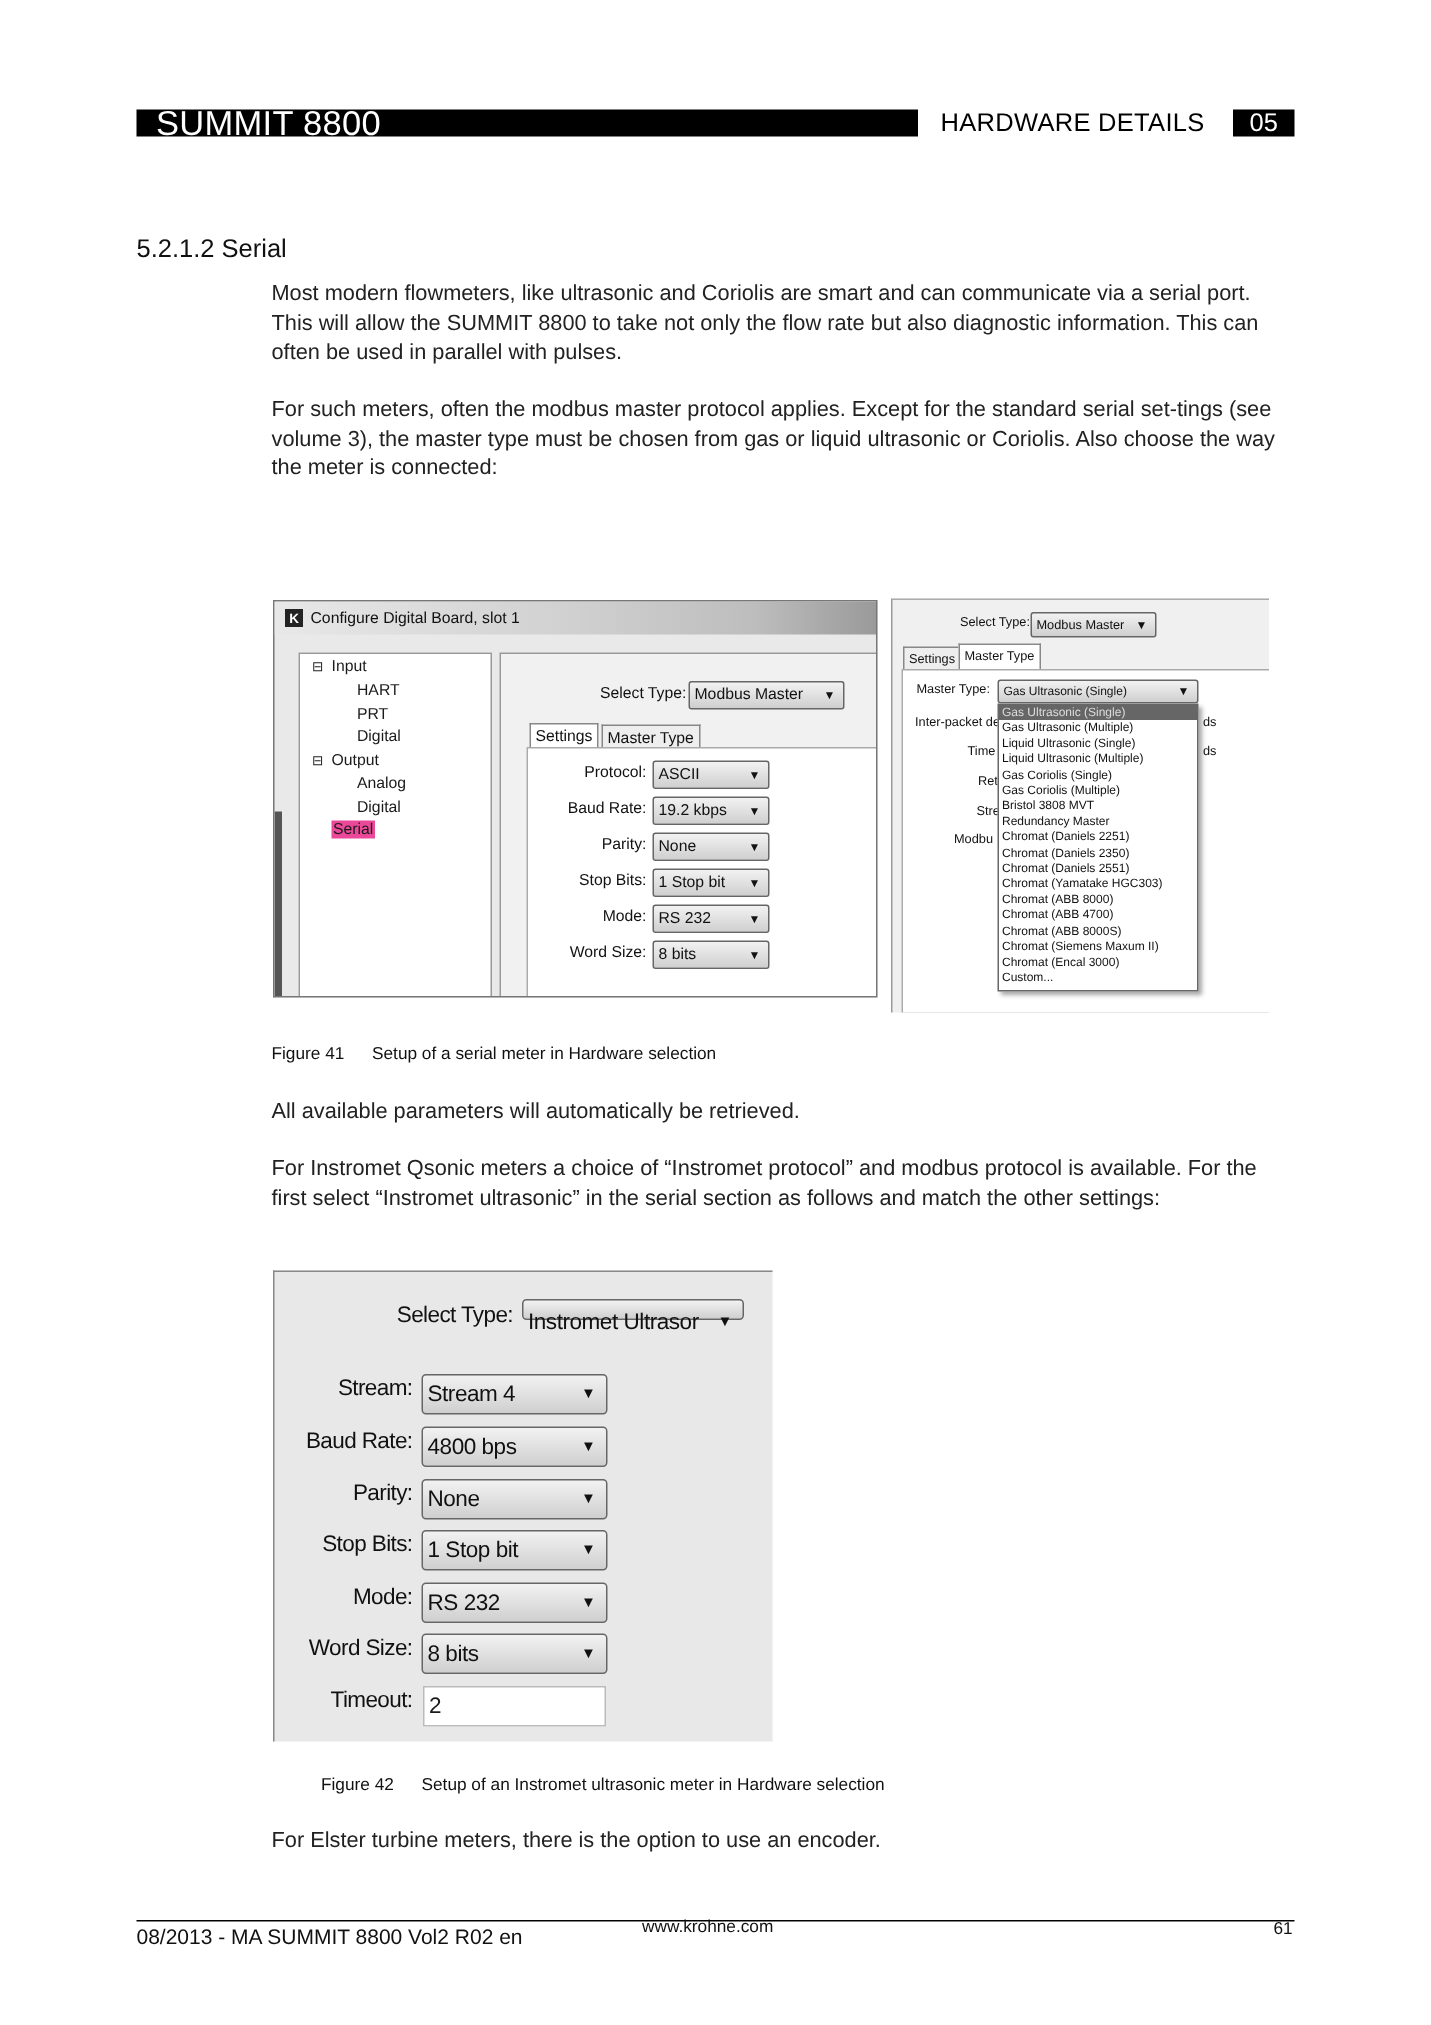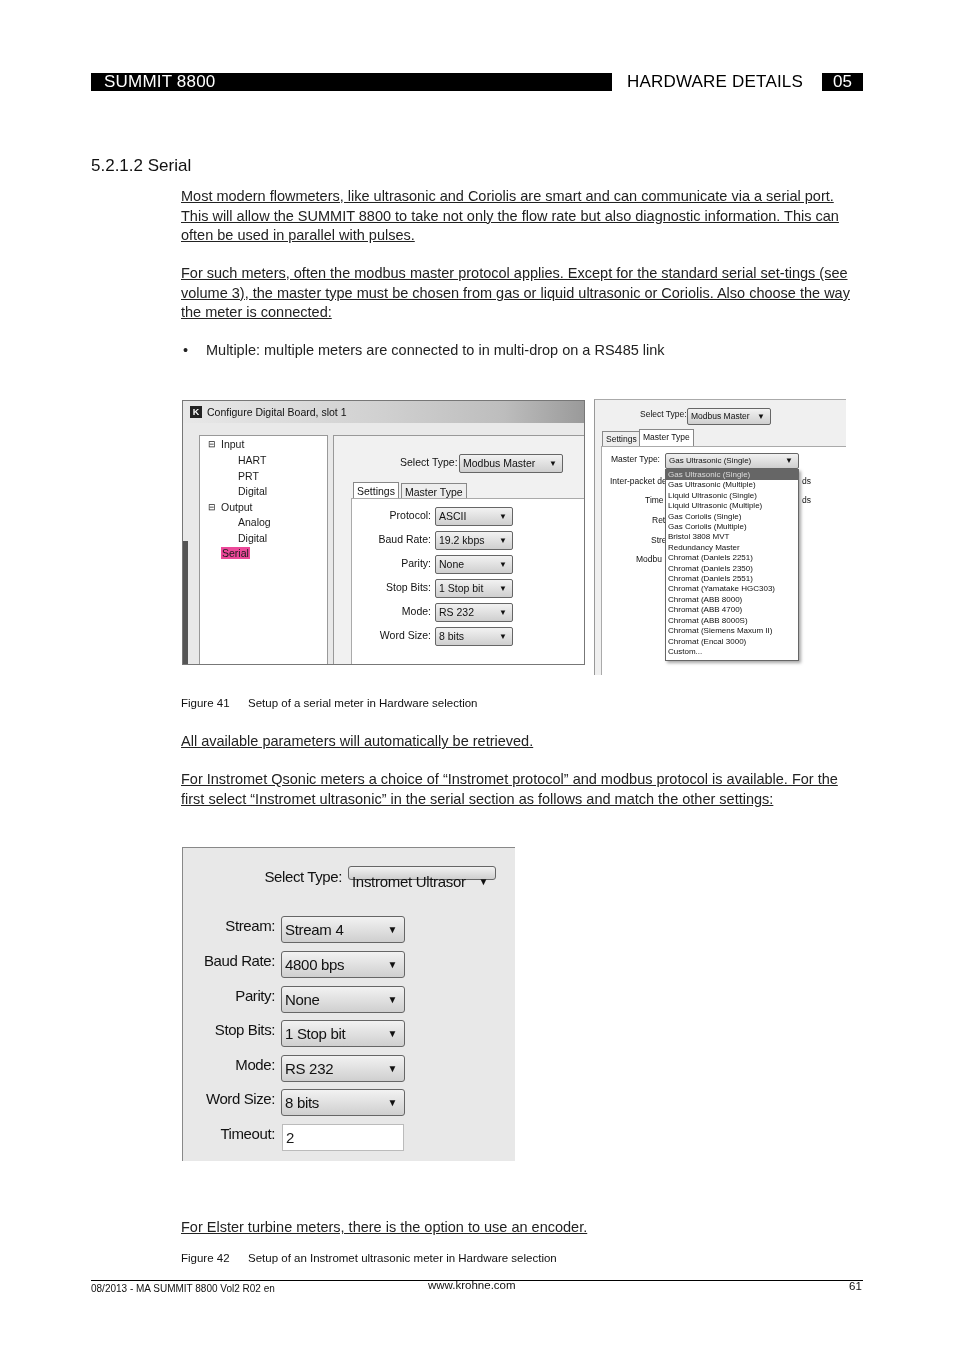--- a/index.html
+++ b/index.html
@@ -1,25 +1,25 @@
 <!DOCTYPE html>
 <html><head>
 <meta charset="utf-8">
 <style>
   * { box-sizing: border-box; margin: 0; padding: 0; }
   html, body { width: 954px; height: 1350px; background: #fff; }
   body { position: relative; font-family: "Liberation Sans", sans-serif; color: #1a1a1a; overflow: hidden; }
 
   .header-bar { position: absolute; left: 91px; top: 73px; width: 521px; height: 18px; background: #000; }
-  .header-left { position: absolute; left: 104px; top: 72px; color: #fff; font-size: 17px; line-height: 20px; letter-spacing: 0.2px; }
+  .header-left { position: absolute; left: 104px; top: 72px; color: #fff; font-size: 23px; line-height: 20px; letter-spacing: 0.2px; }
   .header-right { position: absolute; left: 627px; top: 72px; color: #000; font-size: 17px; line-height: 20px; letter-spacing: 0.2px; }
   .chapter-box { position: absolute; left: 822px; top: 73px; width: 41px; height: 18px; background: #000; color: #fff; font-size: 17px; line-height: 18px; text-align: center; }
 
   .section-title { position: absolute; left: 91px; top: 156px; font-size: 17px; color: #111; }
-  .para { position: absolute; left: 181px; width: 680px; font-size: 14.5px; line-height: 19.6px; color: #222; text-decoration: underline; }
+  .para { position: absolute; left: 181px; width: 680px; font-size: 14.5px; line-height: 19.6px; color: #222; }
   .bullets { position: absolute; left: 181px; top: 341px; width: 680px; font-size: 14.5px; line-height: 19px; color: #222; list-style: none; }
   .bullets li { position: relative; padding-left: 25px; }
   .bullets li::before { content: "•"; position: absolute; left: 2px; }
 
   .caption { position: absolute; left: 181px; font-size: 11.5px; color: #111; }
   .caption .num { display: inline-block; width: 67px; }
 
   
   .win { position: absolute; left: 182px; top: 400px; width: 403px; height: 265px; background: #e9e9e9; border: 1px solid #777; overflow: hidden; }
   .win-title { height: 22px; background: linear-gradient(90deg, #e8e8e8 0%, #d0d0d0 50%, #bdbdbd 80%, #9a9a9a 100%); font-size: 10.5px; line-height: 22px; padding-left: 24px; position: relative; color: #111; }
@@ -45,39 +45,38 @@
   .dd-item.hl { background: #666; color: #ddd; }
 
   
   .win3 { position: absolute; left: 182px; top: 847px; width: 333px; height: 314px; background: #e8e8e8; border-left: 1px solid #888; border-top: 1px solid #888; overflow: hidden; }
   .win3 .lbl { font-size: 15px; letter-spacing: -0.4px; }
   .win3 .sel { height: 27px; font-size: 15px; line-height: 25px; border-radius: 3px; letter-spacing: -0.3px; }
   .win3 .sel .arr { font-size: 10px; right: 7px; }
   .win3 .txt { position: absolute; height: 27px; background: #fff; border: 1px solid #bbb; font-size: 15px; line-height: 25px; padding-left: 3px; }
 
   .footer-line { position: absolute; left: 91px; top: 1280px; width: 772px; height: 1px; background: #000; }
-  .foot-left { position: absolute; left: 91px; top: 1283px; font-size: 10px; color: #111; }
+  .foot-left { position: absolute; left: 91px; top: 1283px; font-size: 14px; color: #111; }
   .foot-mid { position: absolute; left: 428px; top: 1279px; font-size: 11.5px; color: #111; }
   .foot-right { position: absolute; left: 849px; top: 1280px; font-size: 11.5px; color: #111; }
 </style>
 </head>
 <body>
 
 <div class="header-bar"></div>
 <div class="header-left">SUMMIT 8800</div>
 <div class="header-right">HARDWARE DETAILS</div>
 <div class="chapter-box">05</div>
 
 <div class="section-title">5.2.1.2 Serial</div>
 
 <div class="para" style="top:187px;">Most modern flowmeters, like ultrasonic and Coriolis are smart and can communicate via a serial port. This will allow the SUMMIT 8800 to take not only the flow rate but also diagnostic information. This can often be used in parallel with pulses.</div>
 <div class="para" style="top:264px;">For such meters, often the modbus master protocol applies. Except for the standard serial set-tings (see volume 3), the master type must be chosen from gas or liquid ultrasonic or Coriolis. Also choose the way the meter is connected:</div>
 
 <ul class="bullets">
-  <li>Multiple: multiple meters are connected to in multi-drop on a RS485 link</li>
 </ul>
 
 <div class="win">
   <div class="win-title">
     <span class="win-logo">K</span>
     <span>Configure Digital Board, slot 1</span>
   </div>
   <div class="leftbar"></div>
   <div class="tree">
     <span class="tree-item" style="left:8px;top:3px;font-size:9px;">⊟</span>
@@ -180,21 +179,21 @@
   <span class="lbl" style="right:240px;top:208px;">Mode:</span>
   <div class="sel" style="left:98px;top:207px;width:124px;"><span>RS 232</span><span class="arr">▼</span></div>
 
   <span class="lbl" style="right:240px;top:242px;">Word Size:</span>
   <div class="sel" style="left:98px;top:241px;width:124px;"><span>8 bits</span><span class="arr">▼</span></div>
 
   <span class="lbl" style="right:240px;top:277px;">Timeout:</span>
   <div class="txt" style="left:99px;top:276px;width:122px;">2</div>
 </div>
 
-<div class="caption" style="top:1252px;">
+<div class="caption" style="top:1184px;margin-left:33px;">
   <span class="num">Figure 42</span><span>Setup of an Instromet ultrasonic meter in Hardware selection</span>
 </div>
 
 <div class="para" style="top:1218px;">For Elster turbine meters, there is the option to use an encoder.</div>
 
 <div class="footer-line"></div>
 <div class="foot-left">08/2013 - MA SUMMIT 8800 Vol2 R02 en</div>
 <div class="foot-mid">www.krohne.com</div>
 <div class="foot-right">61</div>
 

